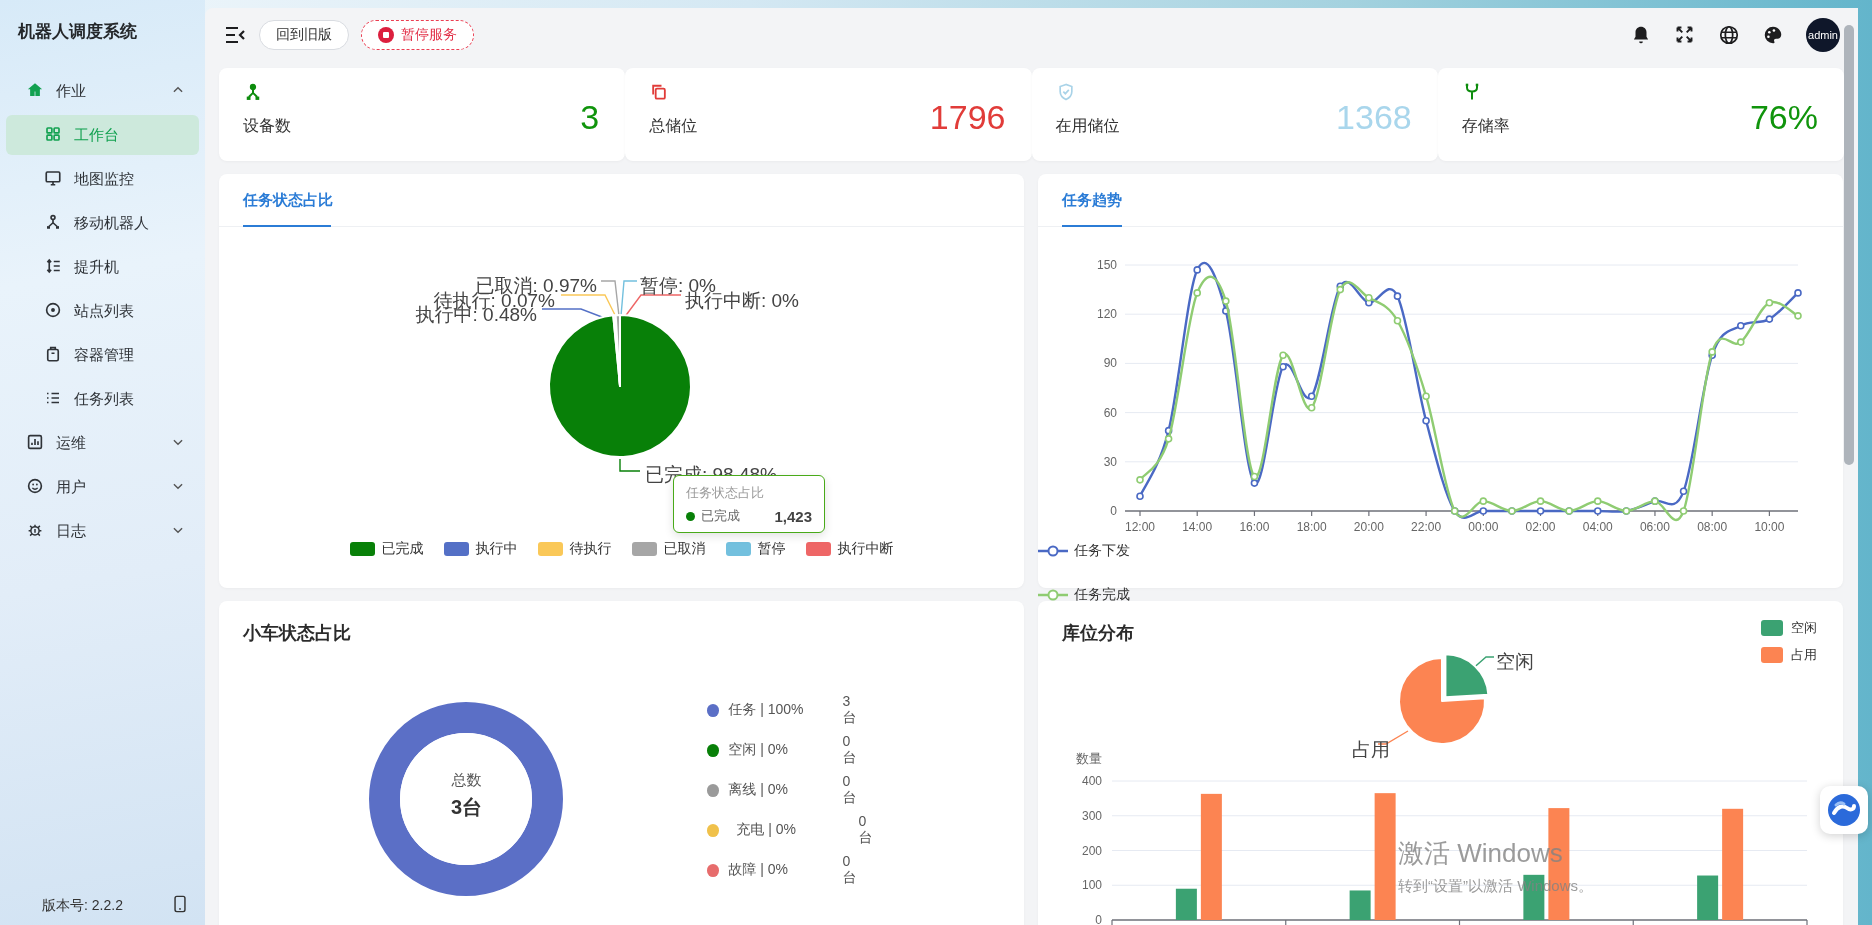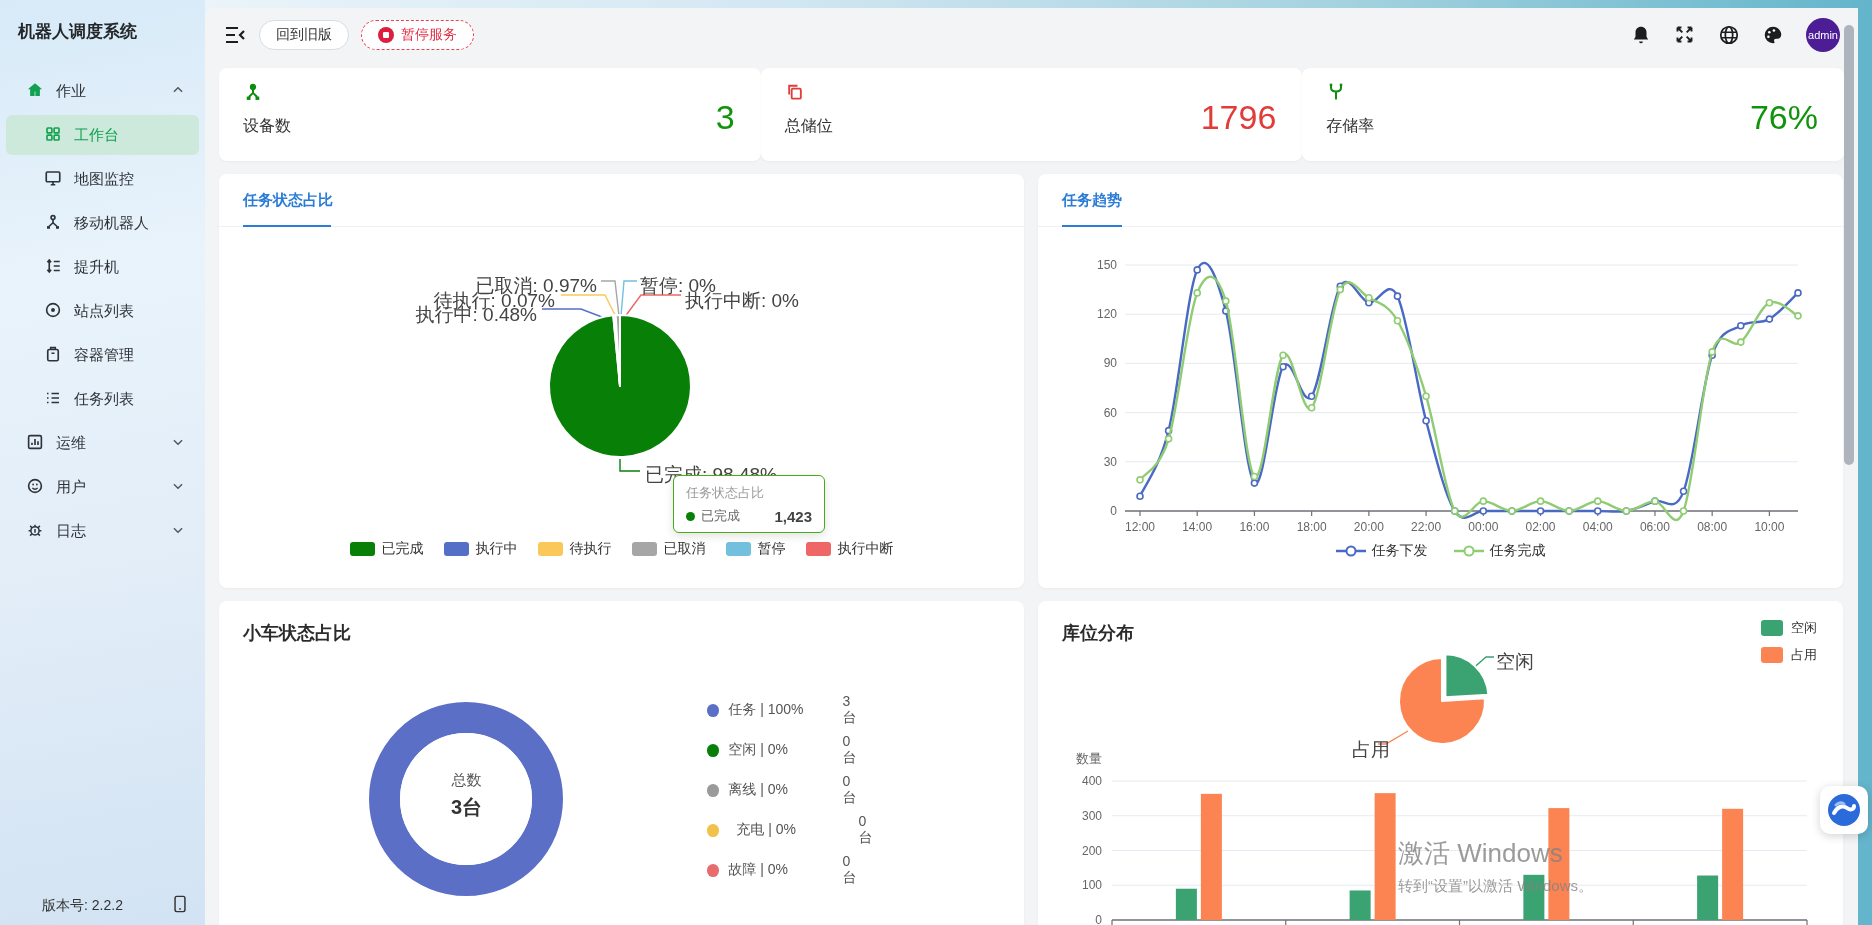--- a/index.html
+++ b/index.html
@@ -27,21 +27,21 @@
   .main { position:absolute; left:205px; top:8px; width:1653px; height:917px;
     background:#f3f4f6; border-top-left-radius:8px; overflow:hidden; }
   .topbar { height:54px; display:flex; align-items:center; padding:0 18px; }
   .pill { height:30px; border-radius:16px; background:#fff; border:1px solid #d9dce1; color:#333;
     font-size:14px; display:flex; align-items:center; padding:0 16px; margin-left:12px; cursor:pointer;text-align:center; }
   .pill.danger { border:1px dashed #ec3e52; color:#e23048; gap:7px; }
   .stopdot { width:16px; height:16px; border-radius:50%; background:#dc1f3e; position:relative; display:inline-block; }
   .stopdot::after { content:""; position:absolute; left:5px; top:5px; width:6px; height:6px; background:#fff; border-radius:1px; }
   .tb-right { margin-left:auto; display:flex; align-items:center; gap:22px; }
   .tb-icon { width:22px; height:22px; color:#1d1d1f; cursor:pointer; }
-  .avatar { width:34px; height:34px; border-radius:50%; background:#4c1d95; color:#fff; font-size:11px;
+  .avatar { width:34px; height:34px; border-radius:50%; background:#0f172a; color:#fff; font-size:11px;
     display:flex; align-items:center; justify-content:center; cursor:pointer; }
 
   
   .stats { display:flex; gap:0; padding:6px 14px 0 14px; }
   .scard { flex:1; height:93px; background:#fff; border-radius:8px; box-shadow:0 1px 3px rgba(0,0,0,.04); padding:14px 24px; position:relative; }
   .scard .ic { width:20px; height:20px; }
   .scard .lb { font-size:16px; color:#333; margin-top:10px; }
   .scard .val { position:absolute; right:26px; top:30px; font-size:34px; }
   .v-green { color:#10940c; } .v-red { color:#e13c39; } .v-blue { color:#a9d6ec; }
   .i-green { color:#0d8c0d; } .i-red { color:#e13c39; } .i-lblue { color:#a9d3e8; }
@@ -64,21 +64,21 @@
   .pl-item { display:flex; align-items:center; gap:7px; font-size:14px; color:#333; cursor:pointer; }
   .sw { width:25px; height:14px; border-radius:3px; display:inline-block; }
 
   .tooltip { position:absolute; left:454px; top:301px; width:152px; height:58px; background:#fff;
     border:1px solid #49aa19; border-radius:6px; box-shadow:0 3px 10px rgba(0,0,0,.12); padding:8px 12px; z-index:3; }
   .tt-title { font-size:13px; color:#999; }
   .tt-row { display:flex; align-items:center; margin-top:5px; font-size:13px; color:#666; }
   .tt-dot { width:9px; height:9px; border-radius:50%; background:#088008; margin-right:6px; }
   .tt-val { margin-left:auto; font-weight:bold; color:#444; font-size:15px; }
 
-  .trendlegend { position:absolute; left:0; top:368px; width:100%; display:flex; justify-content:center; gap:26px; }
+  .trendlegend { position:absolute; left:0; top:368px; width:100%; display:flex; justify-content:center; gap:26px;flex-direction:column; }
   .tl-item { display:flex; align-items:center; gap:6px; font-size:14px; color:#333; cursor:pointer; }
 
   
   .donut-center { position:absolute; left:175px; top:170px; width:145px; text-align:center; }
   .dc-l1 { font-size:15px; color:#555; }
   .dc-l2 { font-size:20px; font-weight:bold; color:#333; margin-top:4px; }
   .vlegend { position:absolute; left:488px; top:0; }
   .vl-row { position:absolute; display:flex; align-items:center; cursor:pointer; }
   .vl-dot { width:13px; height:13px; border-radius:50%; margin-right:9px; }
   .vl-lbl { font-size:14px; color:#555; width:100px; }
@@ -276,20 +276,28 @@
       <div class="lb">设备数</div>
       <div class="val v-green">3</div>
     </div>
     <div class="scard">
       <span class="ic i-red"><svg width="20" height="20" viewBox="0 0 24 24" fill="none" stroke="currentColor" stroke-width="2.2">
             <rect x="8" y="8" width="11" height="12" rx="1.5"></rect>
             <path d="M5 15V4.5h10"></path>
           </svg></span>
       <div class="lb">总储位</div>
       <div class="val v-red">1796</div>
+    </div>
+    <div class="scard">
+      <span class="ic i-lblue"><svg width="20" height="20" viewBox="0 0 24 24" fill="none" stroke="currentColor" stroke-width="2">
+            <path d="M12 3 5 5.5v6c0 4.5 3 7.8 7 9.5 4-1.7 7-5 7-9.5v-6z"></path>
+            <polyline points="8.8,11.5 11.2,14 15.4,9.5"></polyline>
+          </svg></span>
+      <div class="lb">在用储位</div>
+      <div class="val v-blue">1368</div>
     </div>
     <div class="scard">
       <span class="ic i-green"><svg width="20" height="20" viewBox="0 0 24 24" fill="none" stroke="currentColor" stroke-width="2.4">
             <path d="M6 4v3c0 3 2.5 4.5 6 4.5S18 10 18 7V4M12 11.5V21"></path>
             <rect x="4.5" y="2" width="3" height="3" fill="currentColor" stroke="none"></rect>
             <rect x="16.5" y="2" width="3" height="3" fill="currentColor" stroke="none"></rect>
           </svg></span>
       <div class="lb">存储率</div>
       <div class="val v-green">76%</div>
     </div>

